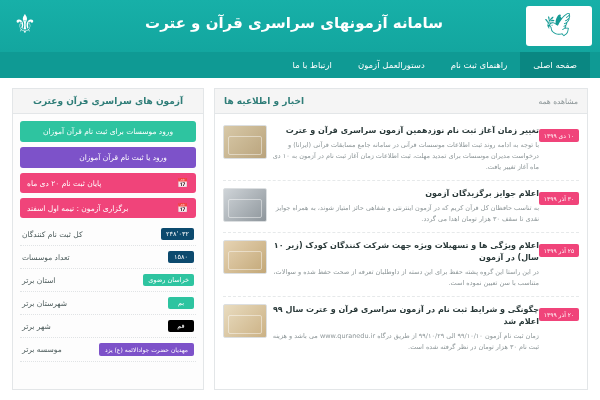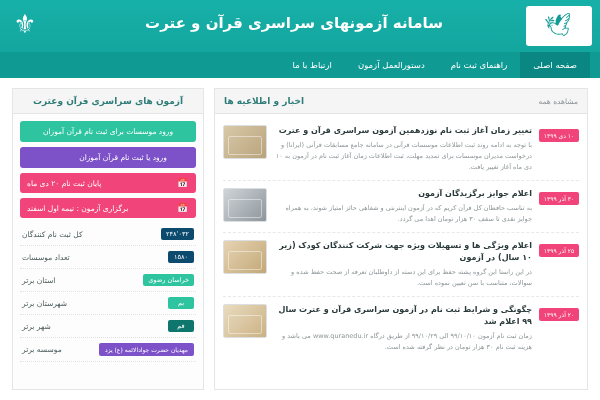--- a/index.html
+++ b/index.html
@@ -132,21 +132,21 @@
   }
   .stat-label { font-size: 7.5px; color: #4b5a5a; text-align: center; }
   .stat-val {
     font-size: 6.5px; color: #fff;
     background: #0c4a6e;
     border-radius: 2px;
     padding: 2px 5px;
     min-width: 26px; text-align: center;
   }
   .stat-val.teal { background: #2ec4a0; }
-  .stat-val.blue { background: #0f766e; margin-left: 32px; }
+  .stat-val.blue { background: #000000; margin-left: 32px; }
   .stat-val.wide { background: #7d52c9; font-size: 6px; padding: 3px 6px; }
 
   
   .news {
     flex: 1;
     border: 1px solid #e3e6e8;
     background: #fff;
     display: flex; flex-direction: column;
     overflow: hidden;
   }
@@ -154,21 +154,21 @@
     background: #f5f5f5;
     border-bottom: 1px solid #e3e6e8;
     padding: 7px 9px;
     display: flex; align-items: center; justify-content: space-between;
   }
   .news-head .title { font-size: 9px; color: #2f7d78; font-weight: bold; }
   .news-head .more { font-size: 7.5px; color: #8a9496; cursor: pointer; }
 
   .news-list { padding: 4px 8px; }
   .news-item {
-    display: flex; align-items: flex-start; gap: 7px;
+    display: flex; align-items: flex-start; 
     padding: 7px 0;
     border-bottom: 1px dashed #e6e9ea;
   }
   .news-item:last-child { border-bottom: none; }
   .thumb {
     flex: 0 0 44px; width: 44px; height: 34px;
     border: 1px solid #dcdfe1;
     background: linear-gradient(135deg, #d8c9a8, #b9a37c);
     border-radius: 2px;
     position: relative; overflow: hidden;

